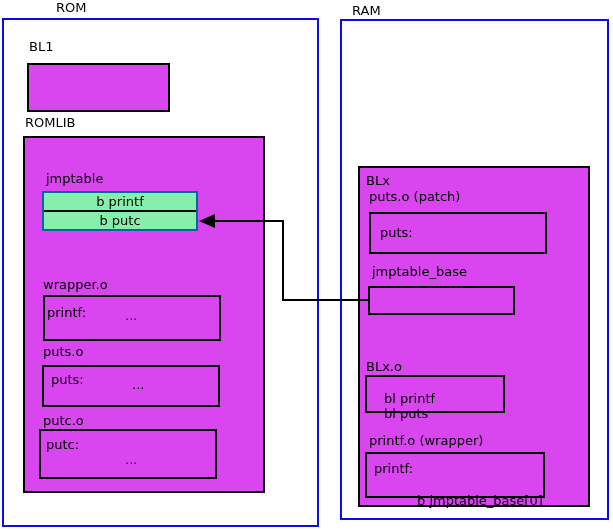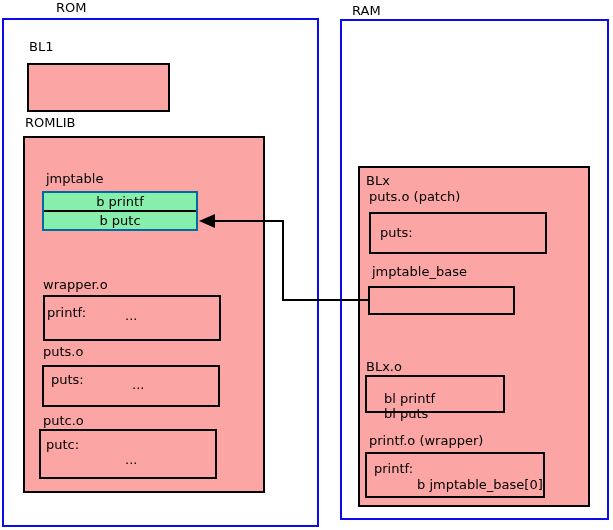--- a/index.html
+++ b/index.html
@@ -24,21 +24,21 @@
   .container-box {
     position: absolute;
     border: 2px solid #0b0bee;
     box-sizing: border-box;
     background: transparent;
   }
   .box {
     position: absolute;
     border: 2px solid #000000;
     box-sizing: border-box;
-    background: #fca5a5;
+    background: #d946ef;
   }
   .jmptable-rows {
     position: absolute;
     border: 2px solid #0369a1;
     box-sizing: border-box;
     background: #86efac;
   }
   .jmptable-row {
     height: 17px;
     line-height: 17px;
@@ -117,21 +117,21 @@
 
   <div class="lbl" style="left:366px; top:360px;">BLx.o</div>
   <div class="box" style="left:365px; top:375px; width:140px; height:38px;">
     <span class="inner-text" style="left:17px; top:15px;">bl printf</span>
     <span class="inner-text" style="left:17px; top:30px;">bl puts</span>
   </div>
 
   <div class="lbl" style="left:369px; top:434px;">printf.o (wrapper)</div>
   <div class="box" style="left:365px; top:452px; width:180px; height:46px;">
     <span class="inner-text" style="left:7px; top:8px;">printf:</span>
-    <span class="inner-text" style="left:50px; top:24px;">b jmptable_base[0]</span>
+    <span class="inner-text" style="left:50px; top:40px;">b jmptable_base[0]</span>
   </div>
 
   <svg id="arrow-overlay" width="613" height="530" viewBox="0 0 613 530">
     <polyline points="212,221 283,221 283,300 368,300" fill="none" stroke="#000000" stroke-width="2"></polyline>
     <polygon points="199,221 215,214 215,228" fill="#000000"></polygon>
   </svg>
 
 </div>
 
 </body></html>

